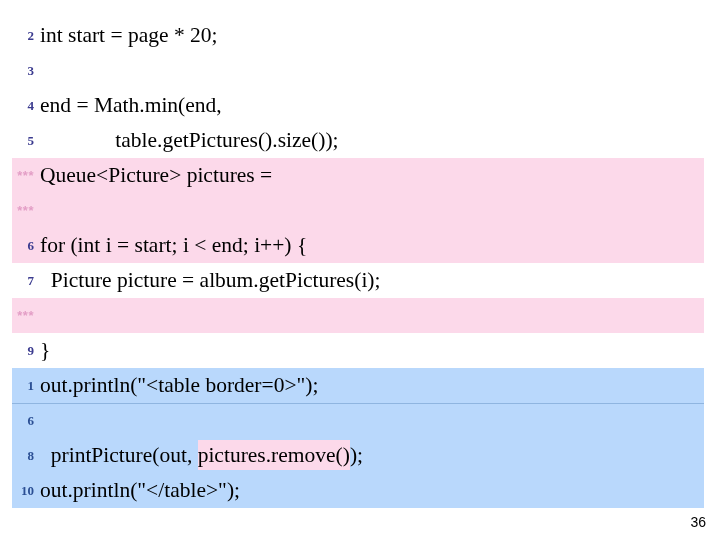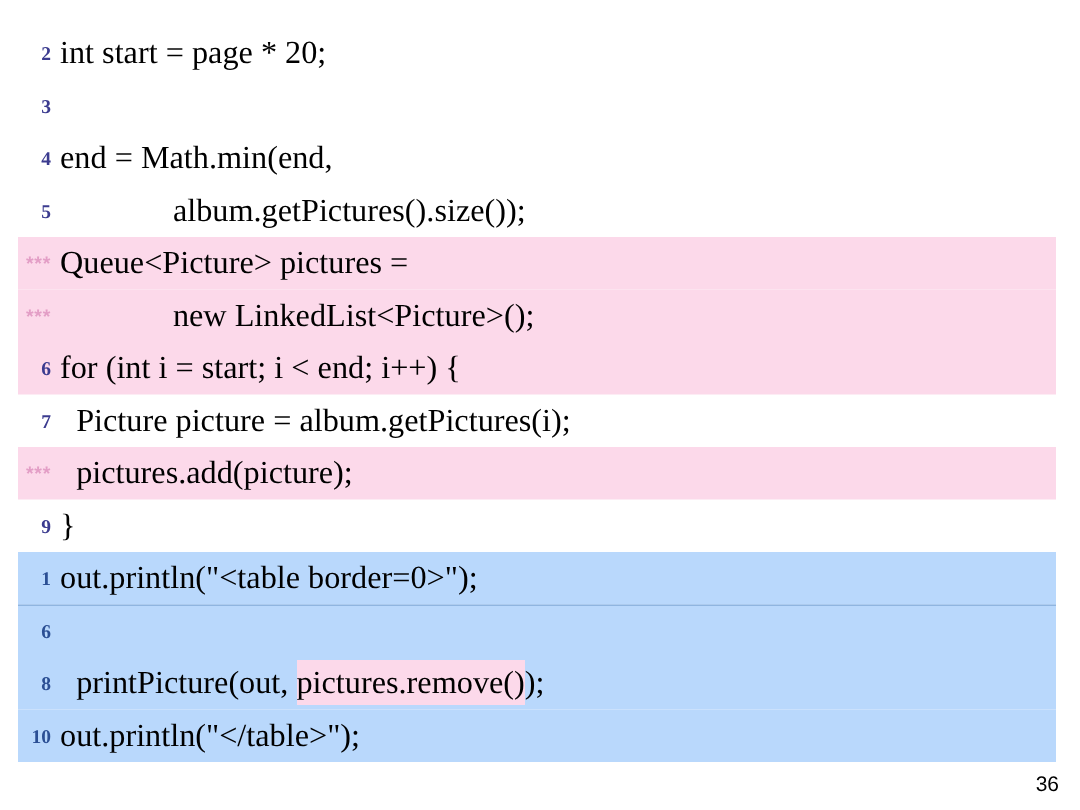--- a/index.html
+++ b/index.html
@@ -117,45 +117,43 @@
       </div>
       <div class="code-line">
         <div class="gutter">3</div>
       </div>
       <div class="code-line">
         <div class="gutter">4</div>
         <div class="code-text">end = Math.min(end,</div>
       </div>
       <div class="code-line">
         <div class="gutter">5</div>
-        <div class="code-text">              album.getPictures().size());</div>
+        <div class="code-text">              table.getPictures().size());</div>
       </div>
       <div class="code-line">
         <div class="band band-pink"></div>
         <div class="gutter stars">***</div>
         <div class="code-text">Queue&lt;Picture&gt; pictures =</div>
       </div>
       <div class="code-line">
         <div class="band band-pink"></div>
         <div class="gutter stars">***</div>
-        <div class="code-text">              new LinkedList&lt;Picture&gt;();</div>
       </div>
       <div class="code-line">
         <div class="band band-pink"></div>
         <div class="gutter">6</div>
         <div class="code-text">for (int i = start; i &lt; end; i++) {</div>
       </div>
       <div class="code-line">
         <div class="gutter">7</div>
         <div class="code-text">  Picture picture = album.getPictures(i);</div>
       </div>
       <div class="code-line">
         <div class="band band-pink"></div>
         <div class="gutter stars">***</div>
-        <div class="code-text">  pictures.add(picture);</div>
       </div>
       <div class="code-line">
         <div class="gutter">9</div>
         <div class="code-text">}</div>
       </div>
       <div class="code-line">
         <div class="band band-blue"></div>
         <div class="gutter blue-num">1</div>
         <div class="code-text">out.println("&lt;table border=0&gt;");</div>
       </div>

